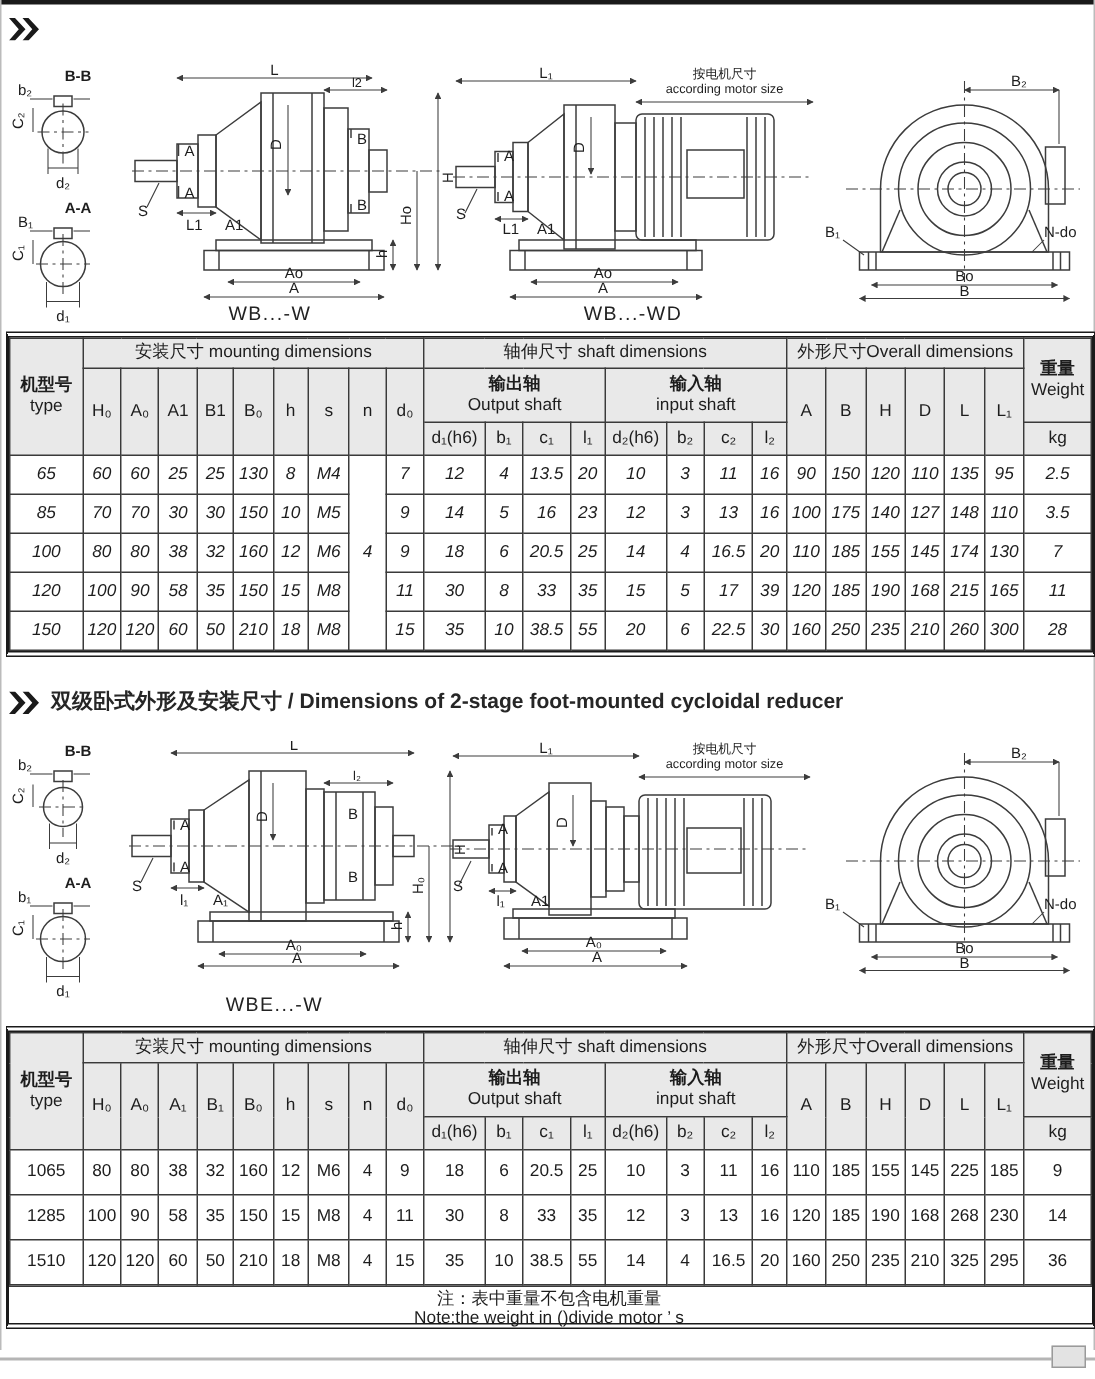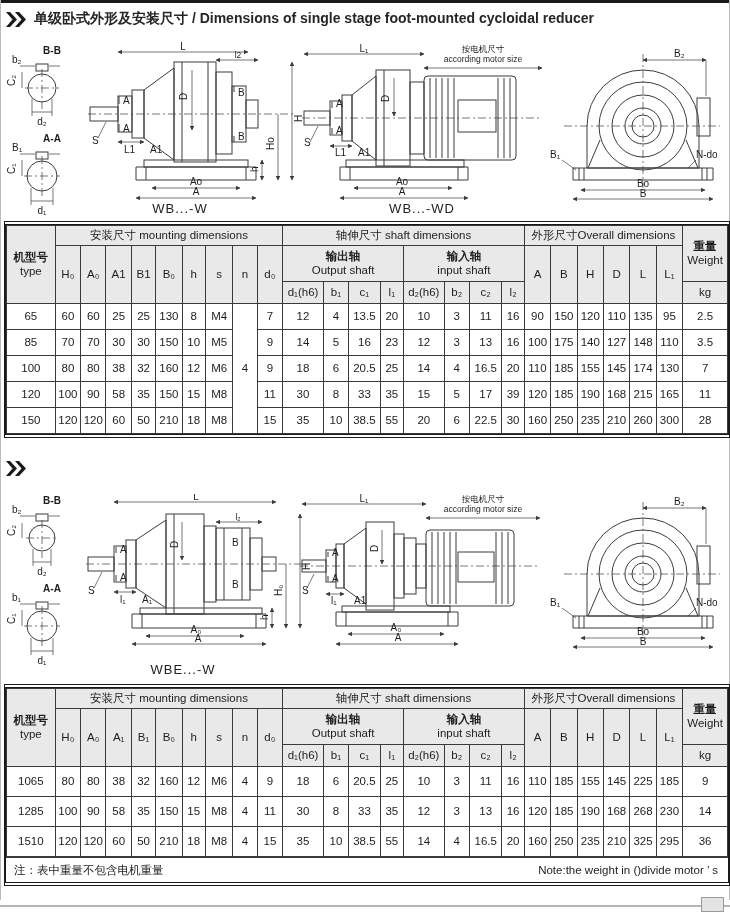--- a/index.html
+++ b/index.html
@@ -21,39 +21,38 @@
   
   .tbl-frame{left:4px;width:722px;background:#fff;
              border-left:2px solid #1a1a1a;border-right:2px solid #1a1a1a;
              border-top:4px double #1a1a1a;border-bottom:4px double #1a1a1a;}
   table.spec{width:100%;border-collapse:collapse;table-layout:fixed;}
   table.spec th,table.spec td{border:1px solid #3a3a3a;text-align:center;vertical-align:middle;
              padding:0;font-size:11.5px;line-height:1.15;white-space:nowrap;overflow:hidden;}
   table.spec thead th{background:#e9e9e9;font-weight:normal;}
   table.spec .zh{font-weight:bold;}
   tr.hr1{height:20px;} tr.hr2{height:36px;} tr.hr3{height:22px;}
-  #tbl1 tbody tr{height:26px;} #tbl2 tbody tr{height:30px;}
+  #tbl1 tbody tr{height:26px;font-style:italic;} #tbl2 tbody tr{height:30px;}
   .note-bar{display:flex;justify-content:space-between;align-items:center;
-            border-top:1px solid #3a3a3a;height:24px;padding:0 10px 0 8px;font-size:11.5px;}
+            border-top:1px solid #3a3a3a;height:24px;padding:0 10px 0 8px;font-size:11.5px;flex-direction:column;}
   .bottom-line{top:905px;left:0;width:730px;height:2px;background:#b5b5b5;}
   .corner-box{top:897px;left:701px;width:21px;height:13px;background:#e3e3e3;border:1px solid #9a9a9a;}
 </style>
 </head>
 <body>
 
 <div class="abs page-top"></div>
 <div class="abs page-side" style="left:0;"></div>
 <div class="abs page-side" style="left:729px;"></div>
 
 <div class="abs sec-title" style="top:9px;">
   <svg class="title-icon" width="20" height="15" viewBox="0 0 20 15">
     <polygon points="0,0 4,0 11,7.5 4,15 0,15 6.5,7.5" fill="#1a1a1a"></polygon>
     <polygon points="9,0 13,0 20,7.5 13,15 9,15 15.5,7.5" fill="#1a1a1a"></polygon>
   </svg>
-  <span>单级卧式外形及安装尺寸 / Dimensions of single stage foot-mounted cycloidal reducer</span>
 </div>
 
 <svg class="abs dwg" style="left:2px;top:42px;" width="84" height="176" viewBox="0 0 84 176">
   <g>
     <text x="50" y="12" text-anchor="middle" font-weight="bold">B-B</text>
     <text x="10" y="21">b₂</text>
     <line class="dim" x1="18" y1="24" x2="33" y2="24"></line>
       <line class="dim" x1="47" y1="24" x2="58" y2="24"></line>
     <rect x="34" y="22" width="12" height="7"></rect>
     <circle cx="40" cy="46" r="14"></circle>
@@ -430,20 +429,21 @@
         </tr>
       </tbody>
 </table>
 </div>
 
 <div class="abs sec-title" style="top:458px;">
   <svg class="title-icon" width="20" height="15" viewBox="0 0 20 15">
     <polygon points="0,0 4,0 11,7.5 4,15 0,15 6.5,7.5" fill="#1a1a1a"></polygon>
     <polygon points="9,0 13,0 20,7.5 13,15 9,15 15.5,7.5" fill="#1a1a1a"></polygon>
   </svg>
+  <span>双级卧式外形及安装尺寸 / Dimensions of 2-stage foot-mounted cycloidal reducer</span>
 </div>
 
 <svg class="abs dwg" style="left:2px;top:492px;" width="84" height="176" viewBox="0 0 84 176">
   <g>
     <text x="50" y="12" text-anchor="middle" font-weight="bold">B-B</text>
     <text x="10" y="21">b₂</text>
     <line class="dim" x1="18" y1="24" x2="33" y2="24"></line>
       <line class="dim" x1="47" y1="24" x2="58" y2="24"></line>
     <rect x="34" y="22" width="12" height="7"></rect>
     <circle cx="40" cy="46" r="13"></circle>

